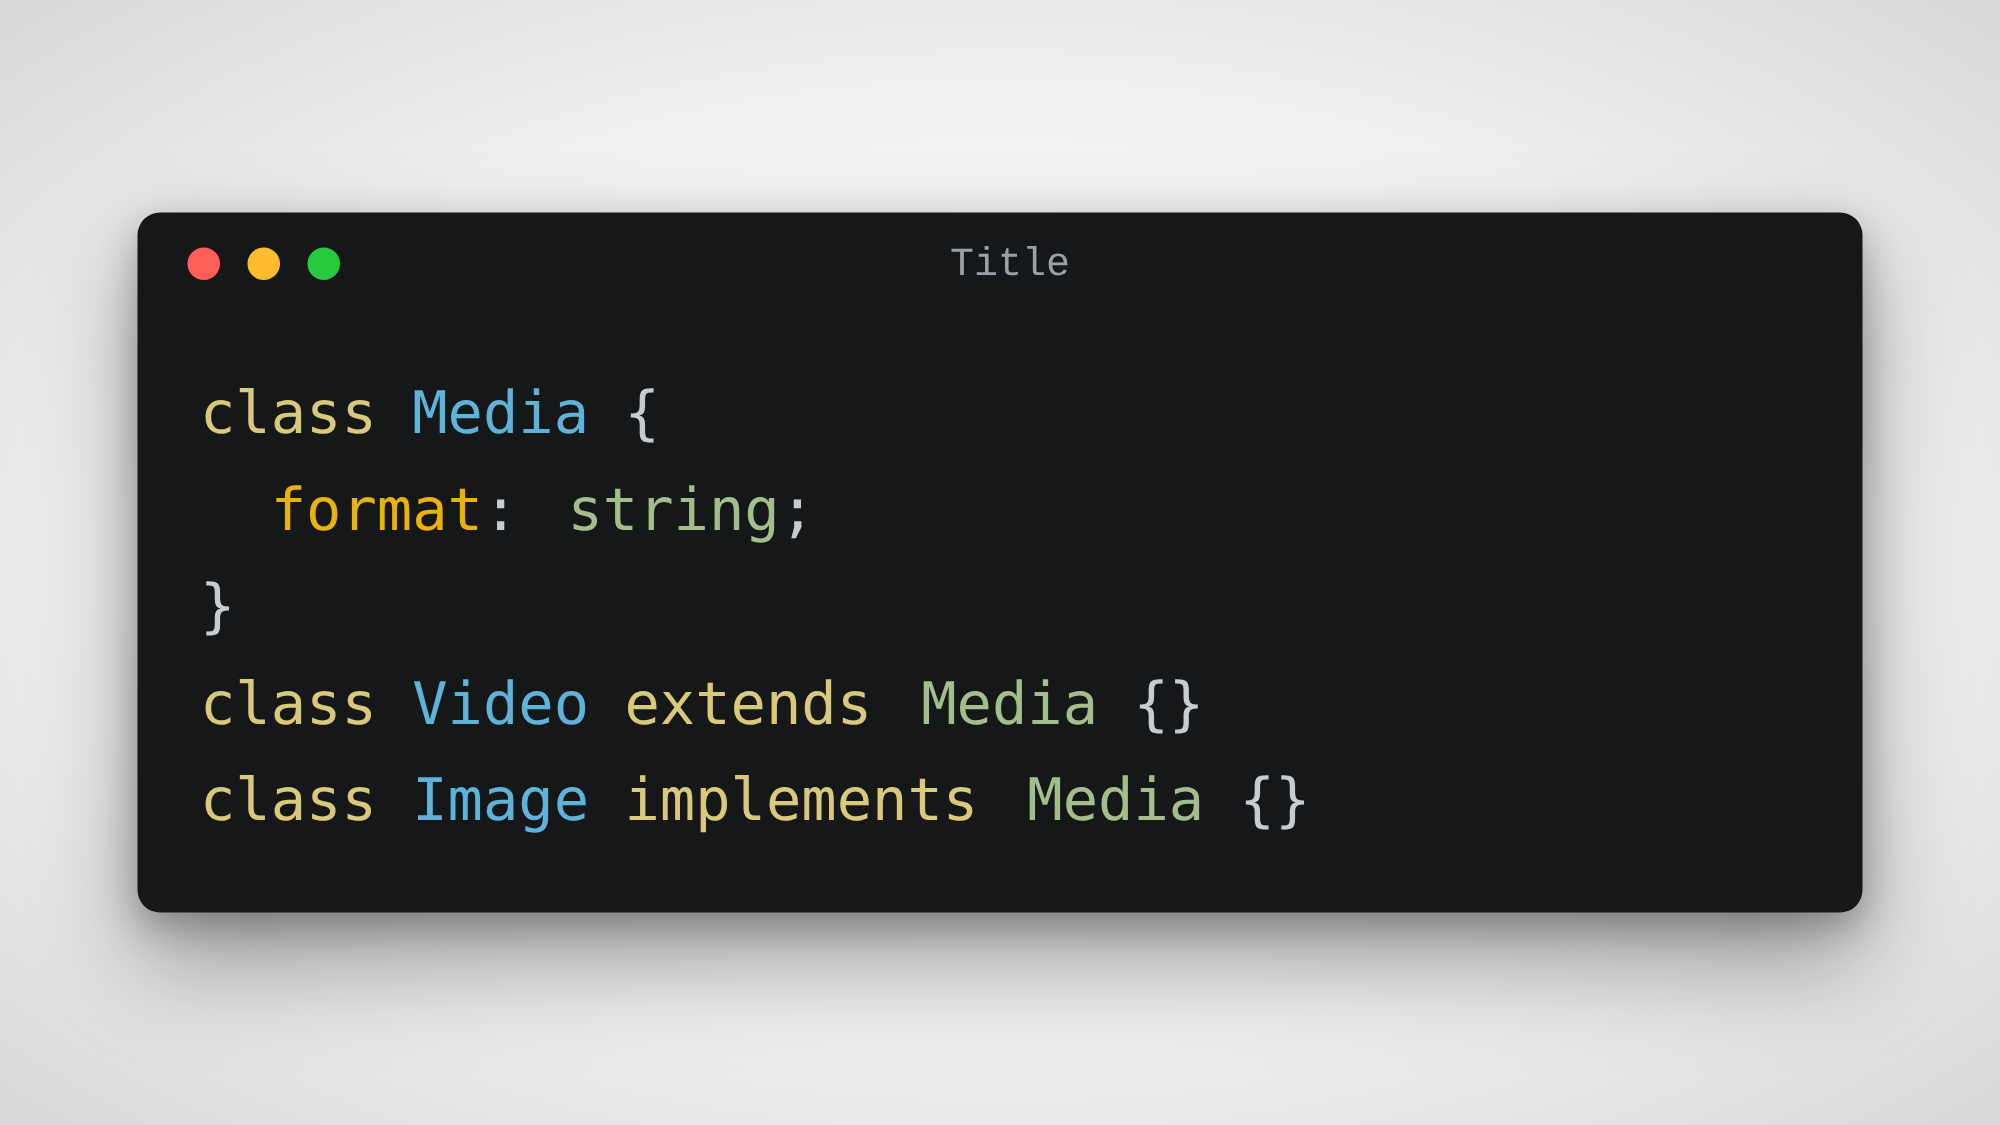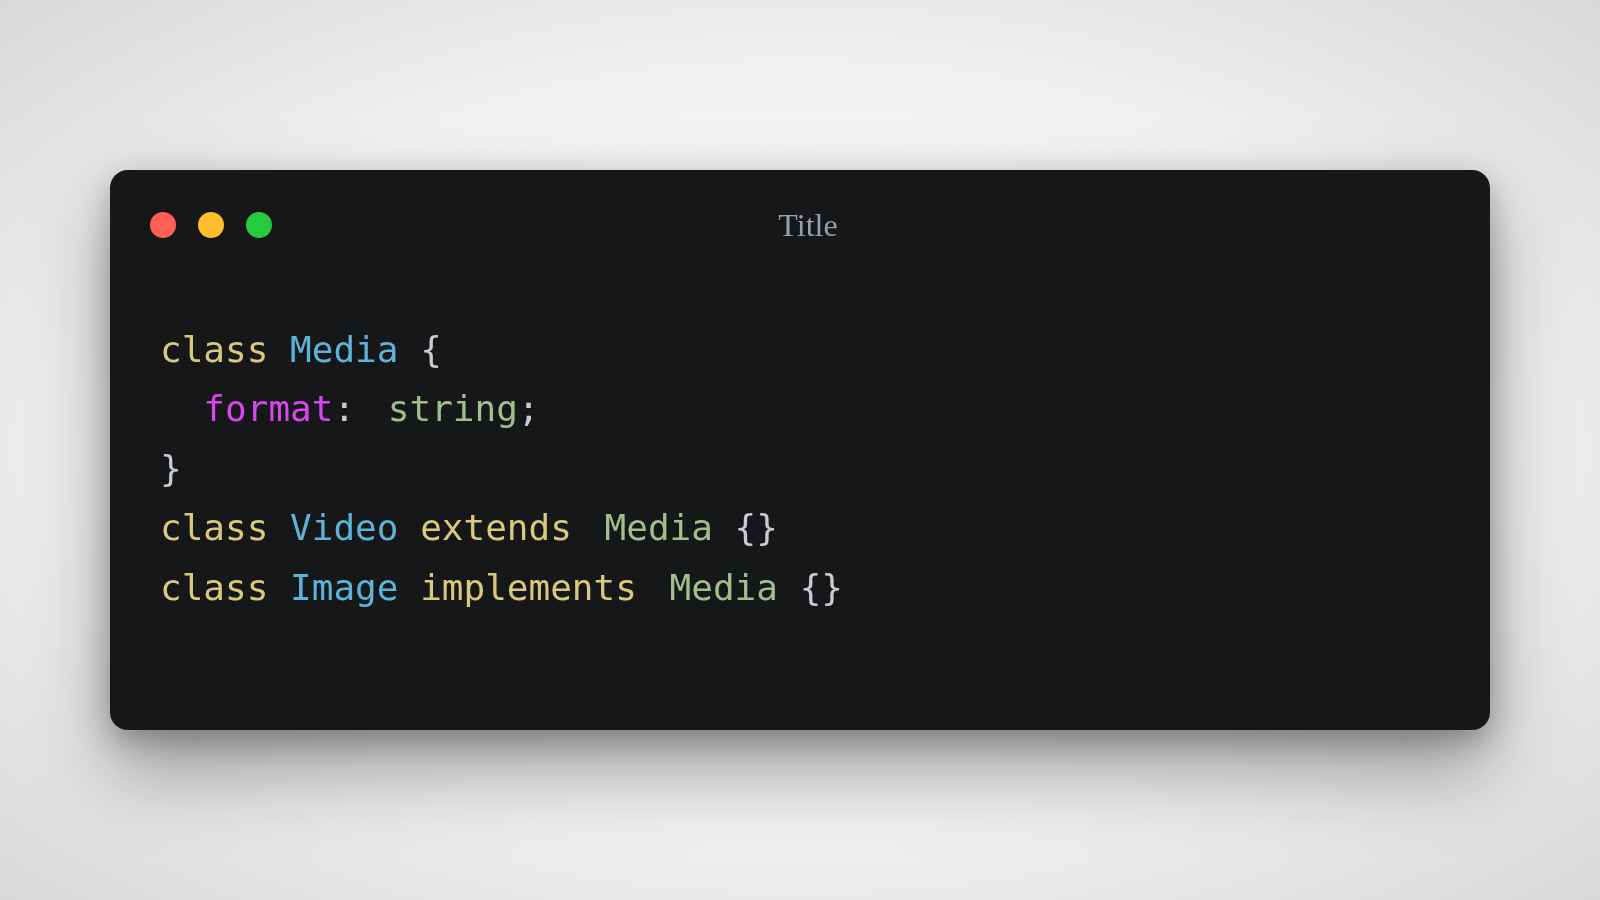--- a/index.html
+++ b/index.html
@@ -53,36 +53,36 @@
     .tl-min   { background: #ffbd2e; }
     .tl-max   { background: #27c93f; }
 
     .title {
       position: absolute;
       left: 16px;
       right: 0;
       text-align: center;
       color: #9aa0a6;
       font-size: 32px;
-      font-family: Liberation Serif, serif;
+      font-family: Liberation Mono, monospace;
       pointer-events: none;
     }
 
     .code-area {
       flex: 1;
-      padding: 40px 50px 76px 50px;
-      font-size: 36px;
+      padding: 40px 50px 50px 50px;
+      font-size: 47px;
       line-height: 1.65;
       color: #d4d4d4;
       white-space: pre;
     }
 
     .tok-keyword { color: #d9c97c; }
     .tok-type    { color: #5fb3d9; }
-    .tok-prop    { color: #d946ef; }
+    .tok-prop    { color: #eab308; }
     .tok-typename{ color: #a3be8c; margin-left: 11px; }
     .tok-punct   { color: #c8ccd0; }
   </style>
 </head>
 <body>
 
 <div class="window">
   <div class="titlebar">
     <div class="traffic-lights">
       <div class="traffic-light tl-close" title="close"></div>

